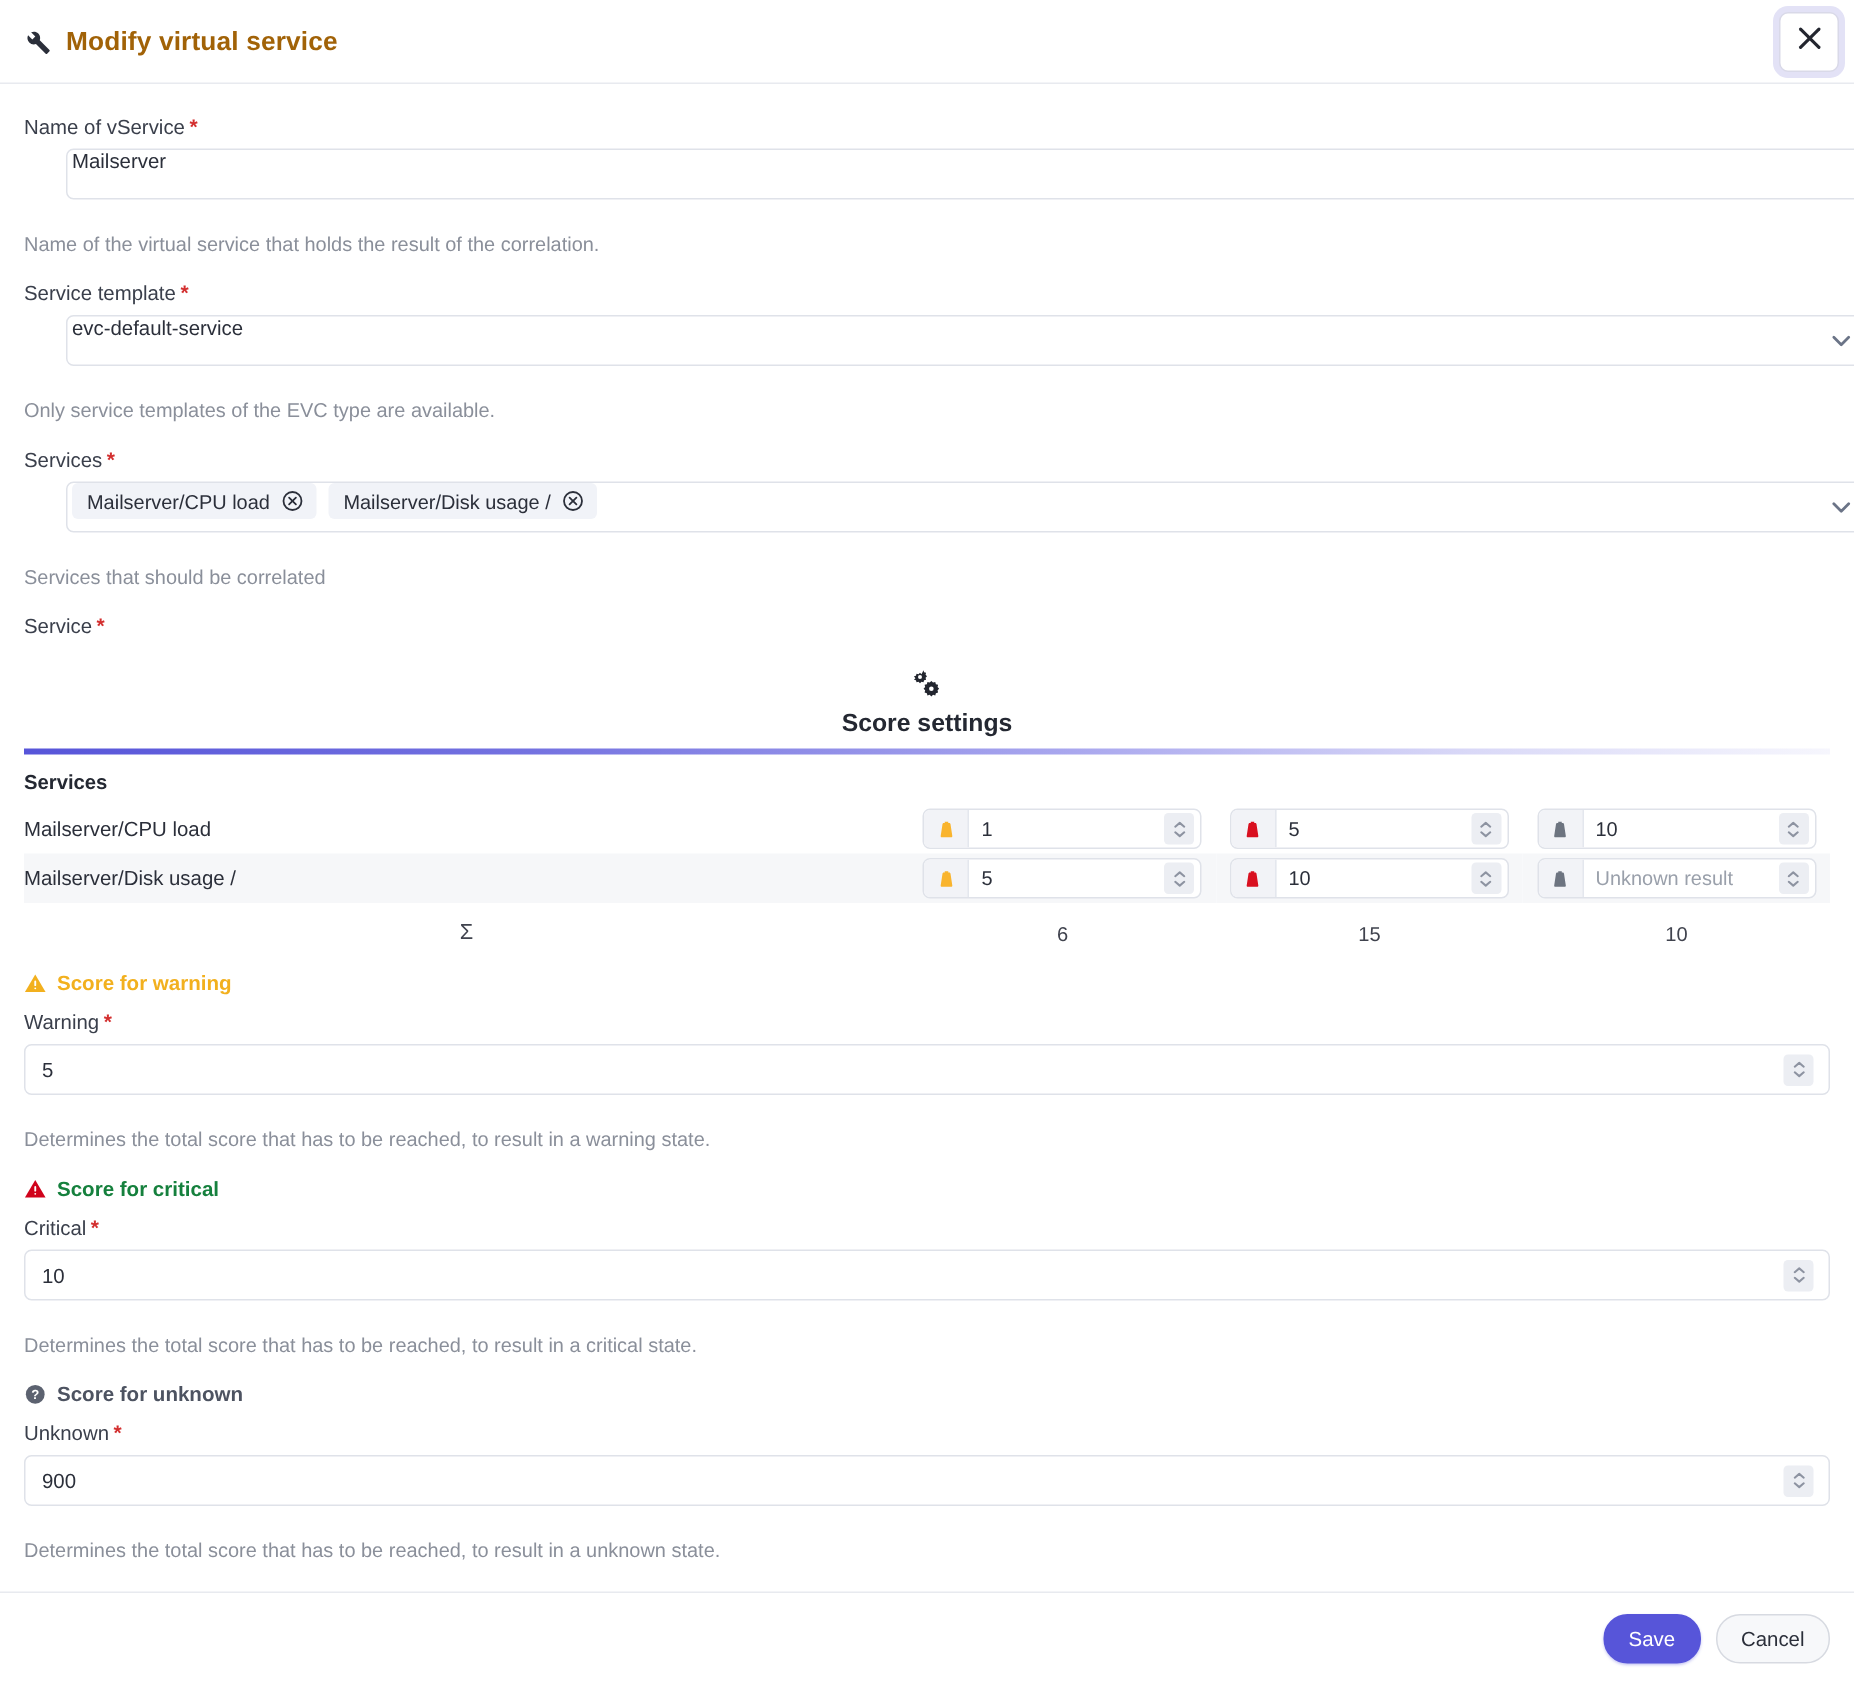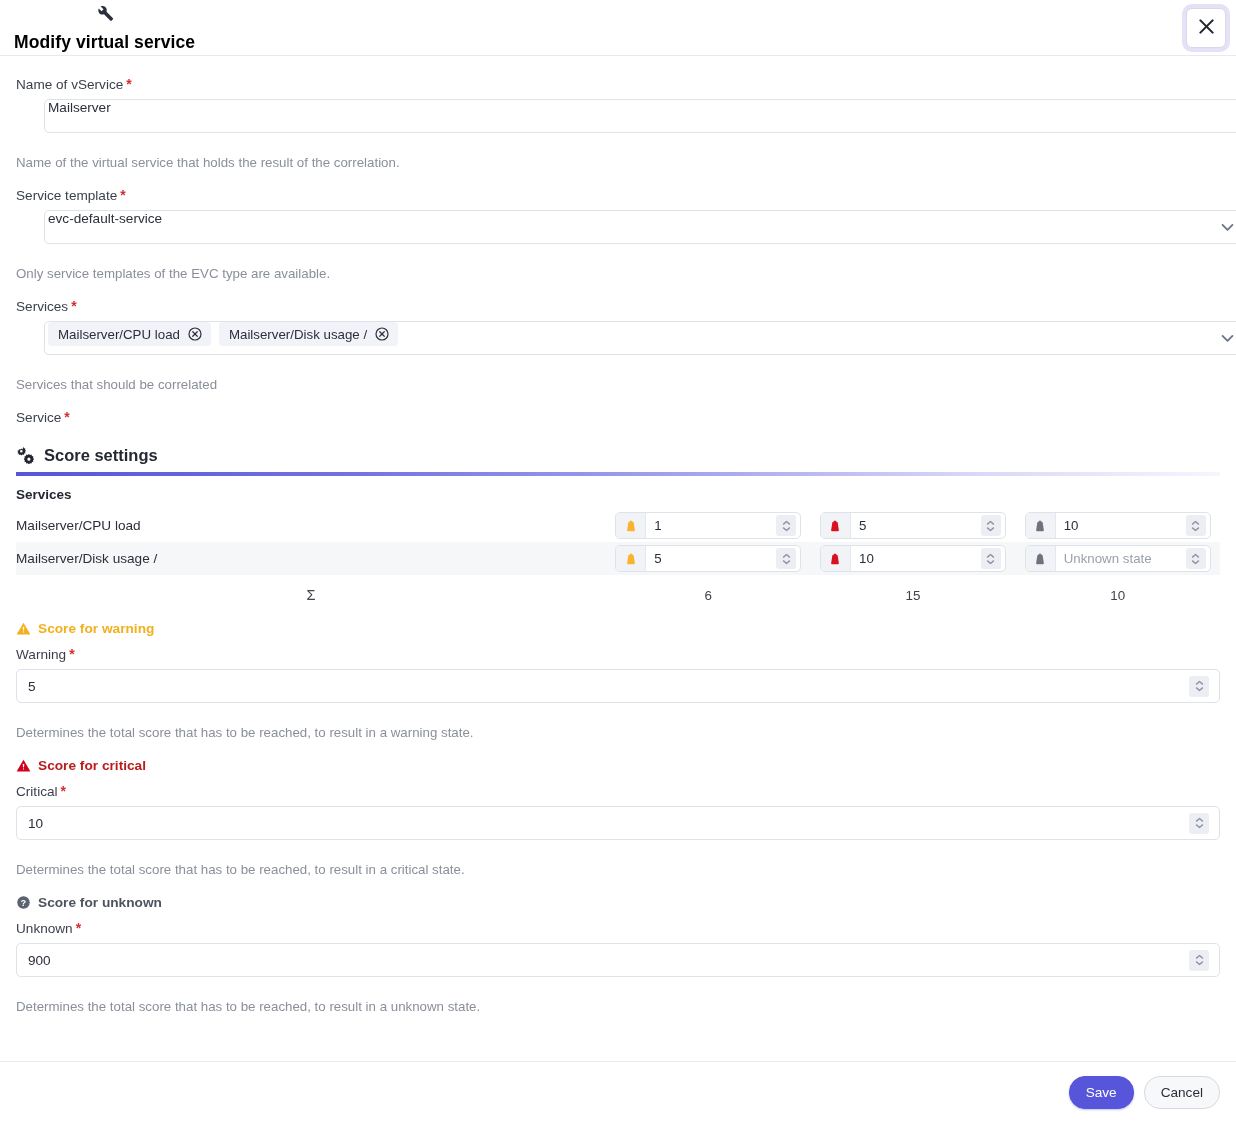--- a/index.html
+++ b/index.html
@@ -21,23 +21,22 @@
   .header {
     height: 56px;
     flex: 0 0 56px;
     display: flex; align-items: center;
     padding: 0 14px 0 14px;
     border-bottom: 1px solid #e8eaef;
     position: relative;
   }
   .header-title {
     display: flex; align-items: center; gap: 9px;
-    font-size: 17.5px; font-weight: bold; color: #000000;
+    font-size: 17.5px; font-weight: bold; color: #a16207;
     letter-spacing: .1px;
-    flex-direction: column;
   }
   .wrench-icon { width: 21px; height: 21px; display: block; }
   .close-btn {
     position: absolute; right: 10px; top: 8px;
     width: 40px; height: 40px;
     border-radius: 6px;
     background: #ffffff;
     border: 1px solid #d9d9e8;
     box-shadow: 0 0 0 4px #e3e2f6;
     display: flex; align-items: center; justify-content: center;
@@ -88,20 +87,21 @@
     color: #2b2f3a;
     white-space: nowrap;
   }
   .chip-x { width: 16px; height: 16px; cursor: pointer; display:block; }
 
   
   .section-head {
     display: flex; align-items: center; gap: 8px;
     font-size: 16.5px; font-weight: bold; color: #242832;
     margin: 4px 0 7px 0;
+    flex-direction: column;
   }
   .cogs-icon { width: 20px; height: 20px; display: block; }
   .grad-bar {
     width: 1204px; height: 4px;
     background: linear-gradient(90deg, #5755d9 0%, #7472e0 28%, #a9a7ee 58%, #d9d8f7 80%, #f6f6fd 100%);
     margin-bottom: 10px;
   }
 
   .score-table { width: 1204px; border-collapse: collapse; }
   .score-table th {
@@ -158,21 +158,21 @@
   }
   .sigma-cell { text-align: center; font-size: 14.5px; color: #40434e; }
 
   
   .status-head {
     display: flex; align-items: center; gap: 7px;
     font-size: 13.7px; font-weight: bold;
     margin: 18px 0 10px 0;
   }
   .status-head.warning { color: #f2b01e; }
-  .status-head.critical { color: #b91c1c; }
+  .status-head.critical { color: #15803d; }
   .status-head.unknown { color: #4d5361; }
   .status-head svg { width: 15px; height: 15px; display: block; }
 
   .num-field {
     width: 1204px; height: 34px;
     border: 1px solid #dfe2e9; border-radius: 5px;
     background: #ffffff;
     display: flex; align-items: center;
     padding: 0 6px 0 11px;
     font-size: 13.6px; color: #2b2f3a;
@@ -415,21 +415,21 @@
             </div>
           </td>
           <td>
             <div class="cellwrap">
               <div class="num-group">
                 <span class="num-addon">
                   <svg class="weight-icon" viewBox="0 0 24 24" fill="#6d7480">
                     <path d="M10 3h4v1.6h1.1c.7 0 1.3.5 1.45 1.2l2.1 13.5c.12.8-.5 1.5-1.3 1.5H6.65c-.8 0-1.42-.7-1.3-1.5l2.1-13.5C7.6 5.1 8.2 4.6 8.9 4.6H10V3z"></path>
                   </svg>
                 </span>
-                <span class="num-val placeholder">Unknown state</span>
+                <span class="num-val placeholder">Unknown result</span>
                 <span class="spin">
                   <svg viewBox="0 0 12 7" fill="none" stroke="#8d93a1" stroke-width="1.8" stroke-linecap="round" stroke-linejoin="round">
                       <polyline points="2,5 6,1.6 10,5"></polyline>
                     </svg>
                   <svg viewBox="0 0 12 7" fill="none" stroke="#8d93a1" stroke-width="1.8" stroke-linecap="round" stroke-linejoin="round">
                       <polyline points="2,2 6,5.4 10,2"></polyline>
                     </svg>
                 </span>
               </div>
             </div>

